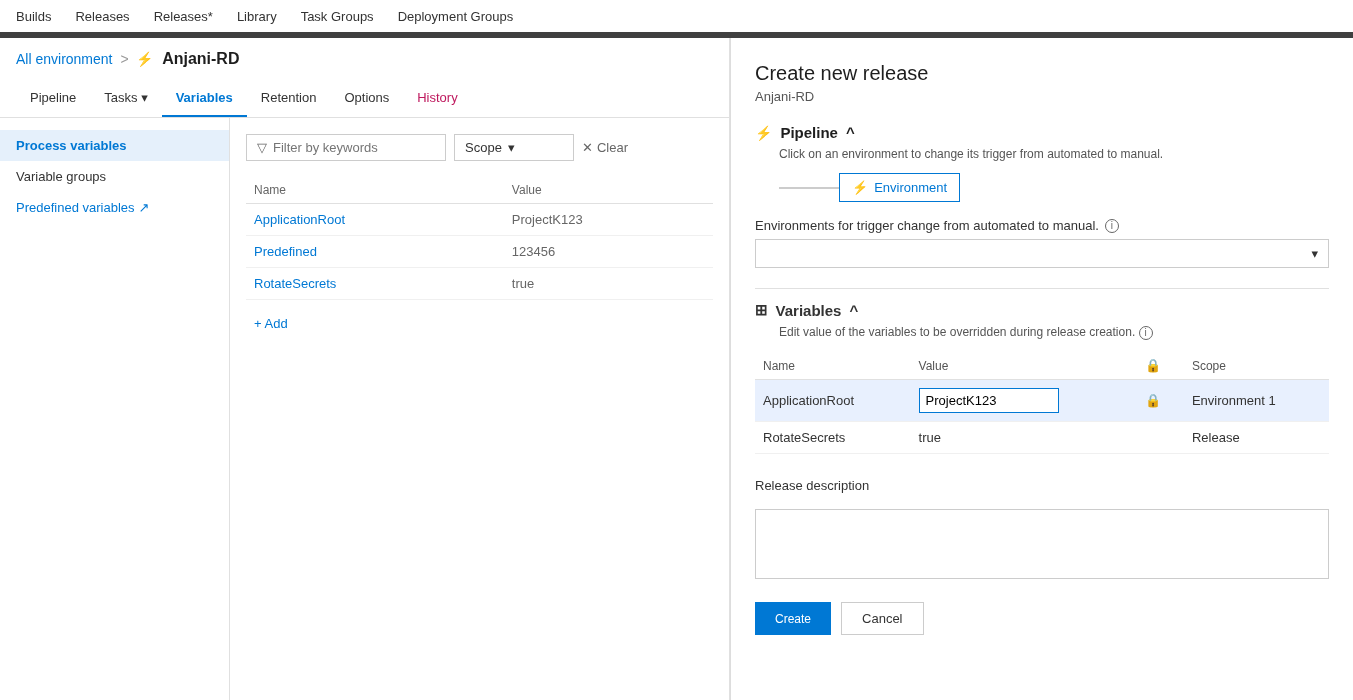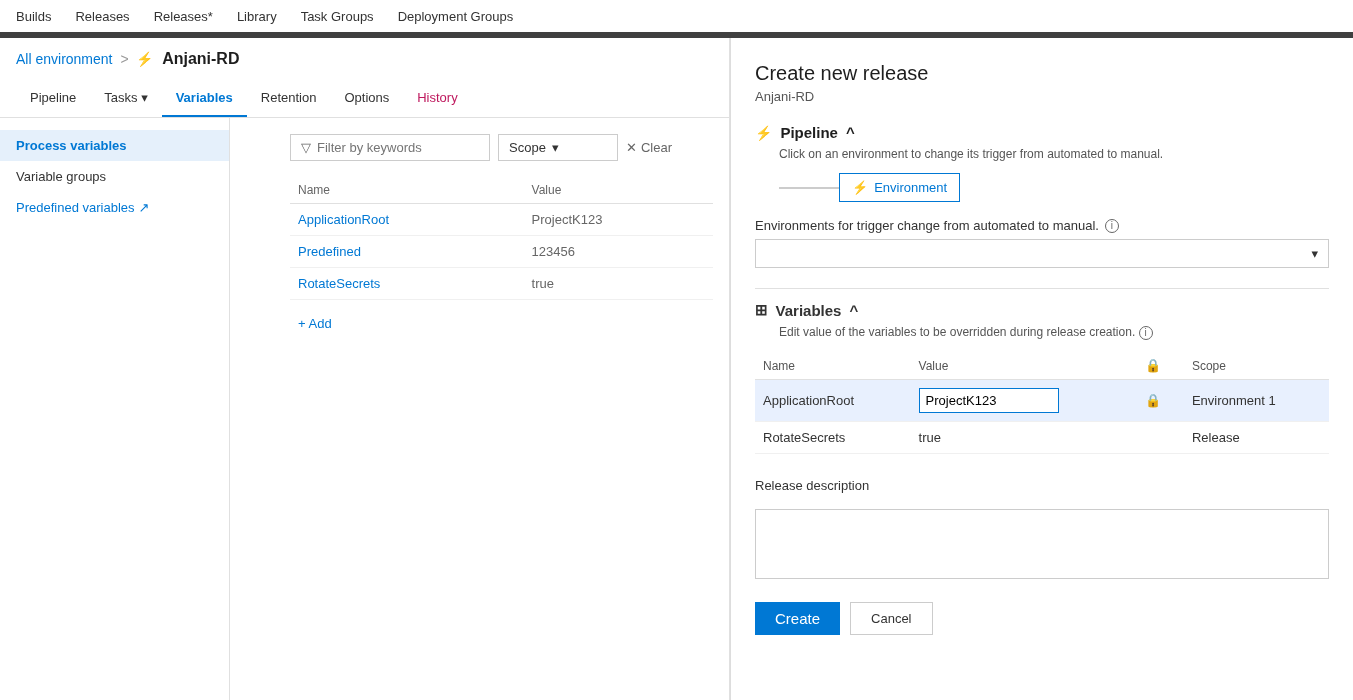--- a/index.html
+++ b/index.html
@@ -22,21 +22,21 @@
     .breadcrumb .page-icon { color: #555; }
     .breadcrumb .page-name { font-weight: 600; font-size: 16px; color: #1e1e1e; }
 
     
     .sub-tabs { display: flex; padding: 0 16px; border-bottom: 1px solid #e0e0e0; gap: 0; }
     .sub-tab { padding: 10px 14px; cursor: pointer; color: #333; font-size: 13px; border-bottom: 2px solid transparent; }
     .sub-tab.active { color: #0078d4; border-bottom: 2px solid #0078d4; font-weight: 600; }
     .sub-tab.warning { color: #be185d; }
 
     
-    .content-with-sidebar { display: flex; flex: 1; overflow: hidden; gap: 44px; }
+    .content-with-sidebar { display: flex; flex: 1; overflow: hidden; }
 
     
     .sidebar { width: 230px; border-right: 1px solid #e0e0e0; padding: 12px 0; }
     .sidebar-item { padding: 8px 16px; cursor: pointer; font-size: 13px; color: #333; }
     .sidebar-item.active { background: #e5f0fb; color: #0078d4; font-weight: 600; }
     .sidebar-item a { color: #0078d4; font-size: 13px; text-decoration: none; display: flex; align-items: center; gap: 4px; }
 
     
     .variables-area { flex: 1; padding: 16px; overflow-y: auto; }
     .filter-row { display: flex; align-items: center; gap: 8px; margin-bottom: 16px; }
@@ -83,21 +83,21 @@
     .rp-table td { padding: 8px; border-bottom: 1px solid #f0f0f0; font-size: 13px; vertical-align: middle; }
     .rp-table tr.highlighted { background: #e8f0fe; }
     .rp-value-input { border: 1px solid #0078d4; padding: 4px 6px; font-size: 13px; outline: none; width: 140px; }
 
     
     .rel-desc-label { font-size: 13px; color: #333; margin-bottom: 16px; }
     .rel-desc-textarea { width: 100%; border: 1px solid #ccc; padding: 8px; font-size: 13px; min-height: 70px; resize: none; outline: none; }
 
     
     .action-btns { display: flex; gap: 10px; margin-top: 20px; }
-    .create-btn { background: #0078d4; color: #fff; border: none; padding: 8px 20px; font-size: 15px; cursor: pointer; }
+    .create-btn { background: #0078d4; color: #fff; border: none; padding: 8px 20px; font-size: 12px; cursor: pointer; }
     .cancel-btn { background: #fff; color: #333; border: 1px solid #ccc; padding: 8px 20px; font-size: 13px; cursor: pointer; }
 
     .divider { width: 100%; border: none; border-top: 1px solid #e0e0e0; margin: 12px 0; }
 
     .info-icon { display: inline-block; width: 14px; height: 14px; border: 1px solid #666; border-radius: 50%; text-align: center; line-height: 12px; font-size: 10px; color: #666; cursor: pointer; }
     .lock-icon { color: #666; font-size: 13px; }
   </style>
 </head>
 <body>
 

